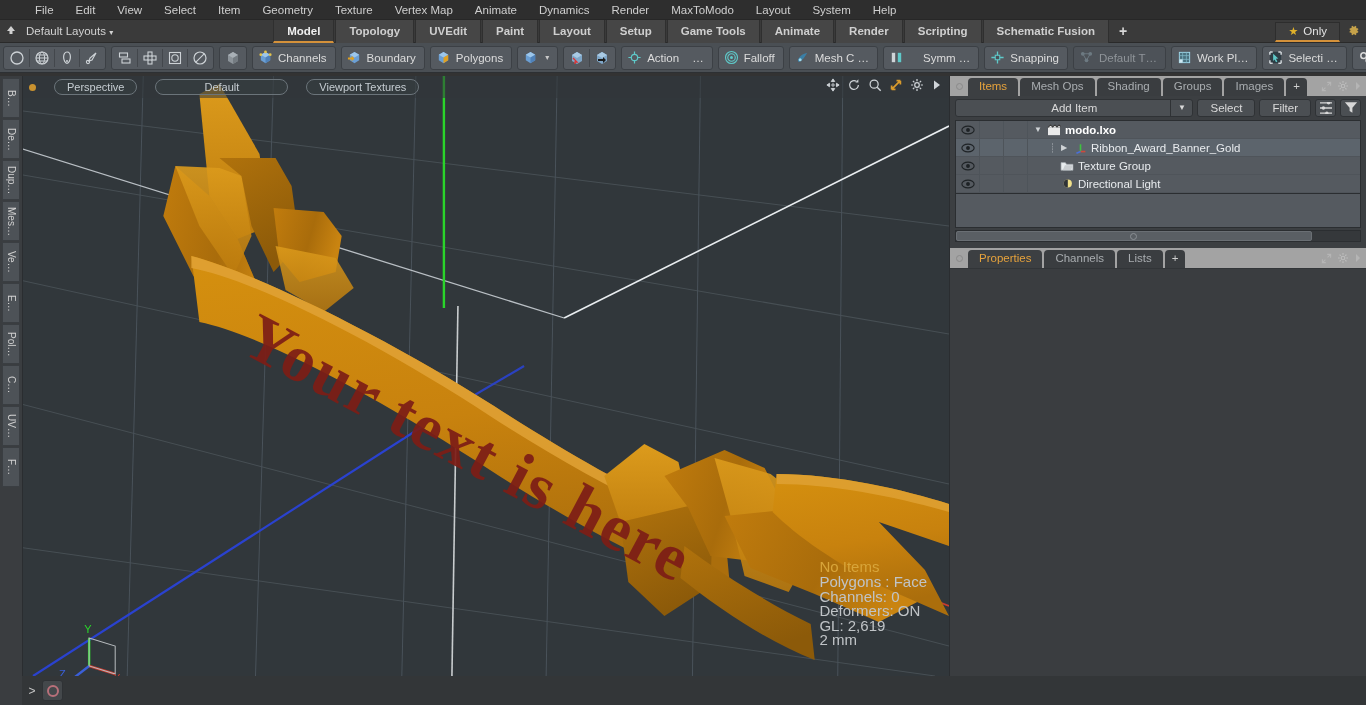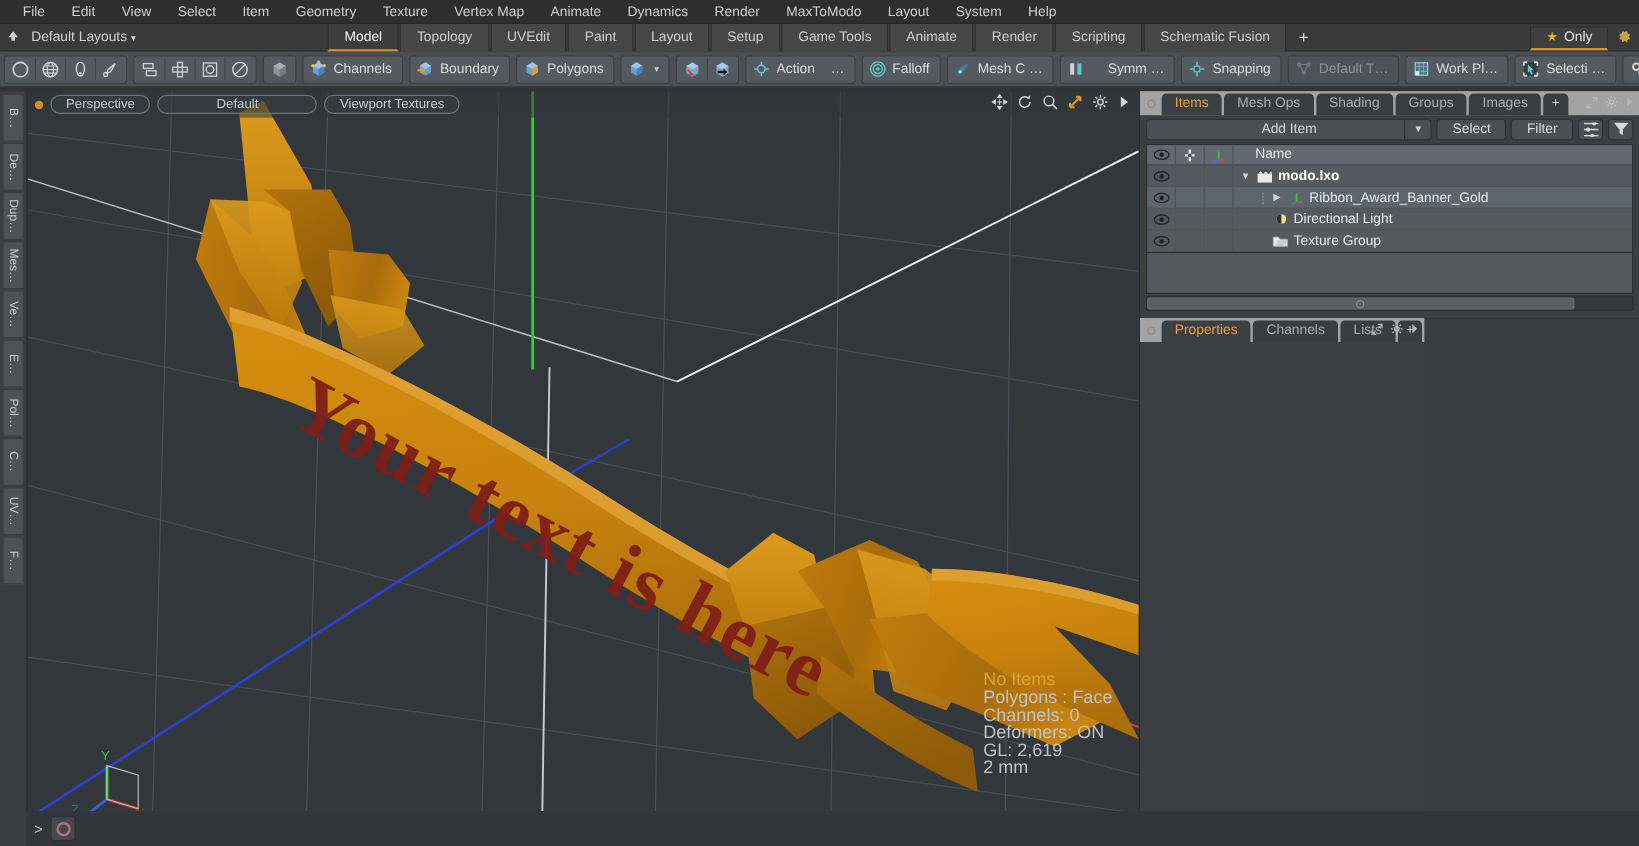--- a/index.html
+++ b/index.html
@@ -8,32 +8,32 @@
     width:1366px; height:705px; overflow:hidden;
     font-family:"Liberation Sans", sans-serif;
     font-size:11.5px; color:#c8c8c8;
     -webkit-font-smoothing:antialiased;
   }
   .app{ position:relative; width:1366px; height:705px; background:#333333; }
 
   
   .menubar{
     height:20px; background:#2e2e2e; display:flex; align-items:center;
-    padding-left:8px; gap:0px; border-bottom:1px solid #272727;
+    padding-left:24px; gap:0px; border-bottom:1px solid #272727;
   }
   .menubar .mi{ padding:0 11px; line-height:20px; font-size:11.5px; color:#cfcfcf; cursor:default; }
 
   
   .layoutbar{
     height:23px; background:#3a3a3a; display:flex; align-items:center;
     border-bottom:1px solid #2a2a2a; position:relative;
   }
   .lay-home{ width:22px; text-align:center; color:#cfcfcf; font-size:12px; }
   .lay-drop{ padding:0 10px 0 4px; color:#d2d2d2; font-size:11.5px; }
-  .lay-tabs{ display:flex; align-items:stretch; height:23px; margin-left:150px; }
+  .lay-tabs{ display:flex; align-items:stretch; height:23px; margin-left:150px;font-weight:bold; }
   .lay-tab{
     height:23px; line-height:22px; padding:0 13px; font-size:11.5px; color:#cfcfcf;
     background:#464646; border-left:1px solid #2f2f2f; border-right:1px solid #2f2f2f;
     margin-right:1px; text-align:center;
   }
   .lay-tab.active{ background:#3d3d3d; color:#f0f0f0; border-bottom:2px solid #d4913a; }
   .lay-plus{ width:26px; text-align:center; color:#d8d8d8; font-size:14px; line-height:23px; }
   .lay-right{ position:absolute; right:4px; top:0; display:flex; align-items:center; height:23px; gap:4px;}
   .only-btn{
     background:#3f3f3f; border:1px solid #2d2d2d; border-bottom:2px solid #d4913a;
@@ -75,21 +75,21 @@
     writing-mode:vertical-rl; text-orientation:mixed;
     display:flex; align-items:center; justify-content:center; overflow:hidden;
     letter-spacing:0px;
   }
 
   
   .viewwrap{ flex:1 1 auto; position:relative; background:#31373b; overflow:hidden;
              border-left:1px solid #2a2d30; border-right:1px solid #2a2d30;}
   .vp-header{
     position:absolute; left:0; top:0; right:0; height:22px; z-index:6;
-    display:flex; align-items:center; gap:6px; padding-left:6px;
+    display:flex; align-items:center; gap:18px; padding-left:6px;
     background:rgba(49,55,59,0.55);
   }
   .vp-dot{ width:7px; height:7px; border-radius:50%; background:#c9922f; flex:none; }
   .vp-pill{
     height:16px; line-height:14px; padding:0 12px; border:1px solid #6b747a;
     border-radius:8px; font-size:11px; color:#c6cdd2; background:rgba(60,68,73,0.35);
   }
   .vp-pill.wide{ padding:0 48px; }
   .vp-nav{ position:absolute; right:6px; top:2px; display:flex; gap:7px; align-items:center; z-index:7;}
   .vp-nav span{ color:#cfd4d8; font-size:13px; line-height:16px; }
@@ -151,21 +151,21 @@
   .treefill{ height:34px; background:#555a60; margin:0 5px; border-left:1px solid #2b2e31;
              border-right:1px solid #2b2e31; border-bottom:1px solid #2b2e31;}
   .hscroll{ margin:2px 5px 0 5px; height:12px; background:#35383b; border:1px solid #2b2e31;
             display:flex; align-items:center;}
   .hscroll .thumb{ height:10px; width:88%; background:#5a5f64; border:1px solid #6a6f74;
                    border-radius:2px; display:flex; align-items:center; justify-content:center;}
   .hscroll .thumb::after{ content:""; width:5px; height:5px; border:1px solid #8a8f94;
                           border-radius:50%; }
 
   .psplit{ height:6px; }
-  .lower{ flex:1 1 auto; background:#3c3f42; display:flex; flex-direction:row; }
+  .lower{ flex:1 1 auto; background:#3c3f42; display:flex; flex-direction:column; }
   .lower-body{ flex:1 1 auto; background:#3a3d40; margin:0; border-top:1px solid #323538; }
 
   
   .statusbar{
     position:absolute; left:0; bottom:0; right:0; height:29px; background:#333638;
     display:flex; align-items:center;
   }
   .sb-left{ width:22px; height:29px; background:#3a3d40; }
   .sb-pos{
     flex:1 1 auto; height:23px; margin:0 0 0 2px; background:#3c4043;
@@ -685,42 +685,20 @@
             </svg>
         </div>
         <div class="picon">
           <svg width="14" height="13" viewBox="0 0 16 14">
               <path d="M1 1 H15 L9.6 7.4 V13 L6.4 11 V7.4 Z" fill="#d8d8d8"></path>
             </svg>
         </div>
       </div>
 
       <div class="tree">
-        <div class="thead">
-          <div class="thcol">
-            <svg width="14" height="10" viewBox="0 0 16 11">
-                <ellipse cx="8" cy="5.5" rx="7" ry="4.4" fill="none" stroke="#1e2225" stroke-width="1.3"></ellipse>
-                <circle cx="8" cy="5.5" r="2.2" fill="#1e2225"></circle>
-              </svg>
-          </div>
-          <div class="thcol">
-            <svg width="13" height="13" viewBox="0 0 16 16">
-                <path d="M8 2 v12 M3 8 h10" stroke="#e9eef2" stroke-width="2.4"></path>
-                <circle cx="8" cy="8" r="2" fill="#4b5157"></circle>
-              </svg>
-          </div>
-          <div class="thcol">
-            <svg width="13" height="13" viewBox="0 0 16 16">
-                <path d="M8 13 V4" stroke="#3ec23e" stroke-width="2"></path>
-                <path d="M8 13 L14 13" stroke="#d04a3a" stroke-width="2"></path>
-                <path d="M8 13 L3 15" stroke="#4b6fd8" stroke-width="2"></path>
-              </svg>
-          </div>
-          <div class="thname">Name</div>
-        </div>
 
         <div class="trow">
           <div class="eye">
             <svg width="14" height="10" viewBox="0 0 16 11">
                 <ellipse cx="8" cy="5.5" rx="7" ry="4.4" fill="none" stroke="#1e2225" stroke-width="1.3"></ellipse>
                 <circle cx="8" cy="5.5" r="2.2" fill="#1e2225"></circle>
               </svg>
           </div>
           <div class="c2"></div>
           <div class="c3"></div>
@@ -758,43 +736,43 @@
         <div class="trow">
           <div class="eye">
             <svg width="14" height="10" viewBox="0 0 16 11">
                 <ellipse cx="8" cy="5.5" rx="7" ry="4.4" fill="none" stroke="#1e2225" stroke-width="1.3"></ellipse>
                 <circle cx="8" cy="5.5" r="2.2" fill="#1e2225"></circle>
               </svg>
           </div>
           <div class="c2"></div>
           <div class="c3"></div>
           <div class="nm indent2">
-            <svg width="14" height="13" viewBox="0 0 16 16">
-                <circle cx="9" cy="8" r="5" fill="#f0e08a"></circle>
-                <path d="M9 3 A5 5 0 0 0 9 13 Z" fill="#2f3337"></path>
-              </svg>
-            <span>Directional Light</span>
+            <svg width="14" height="12" viewBox="0 0 16 14">
+                <path d="M1 3 L6 3 L7.5 5 L15 5 L15 12 L1 12 Z" fill="#e8ecef" stroke="#9aa0a6" stroke-width="0.8"></path>
+                <path d="M3 12 L5.5 6 L15 6 L12.5 12 Z" fill="#c9cdd1"></path>
+              </svg>
+            <span>Texture Group</span>
           </div>
         </div>
 
         <div class="trow">
           <div class="eye">
             <svg width="14" height="10" viewBox="0 0 16 11">
                 <ellipse cx="8" cy="5.5" rx="7" ry="4.4" fill="none" stroke="#1e2225" stroke-width="1.3"></ellipse>
                 <circle cx="8" cy="5.5" r="2.2" fill="#1e2225"></circle>
               </svg>
           </div>
           <div class="c2"></div>
           <div class="c3"></div>
           <div class="nm indent2">
-            <svg width="14" height="12" viewBox="0 0 16 14">
-                <path d="M1 3 L6 3 L7.5 5 L15 5 L15 12 L1 12 Z" fill="#e8ecef" stroke="#9aa0a6" stroke-width="0.8"></path>
-                <path d="M3 12 L5.5 6 L15 6 L12.5 12 Z" fill="#c9cdd1"></path>
-              </svg>
-            <span>Texture Group</span>
+            <svg width="14" height="13" viewBox="0 0 16 16">
+                <circle cx="9" cy="8" r="5" fill="#f0e08a"></circle>
+                <path d="M9 3 A5 5 0 0 0 9 13 Z" fill="#2f3337"></path>
+              </svg>
+            <span>Directional Light</span>
           </div>
         </div>
       </div>
 
       <div class="treefill"></div>
 
       <div class="hscroll">
         <div class="thumb"></div>
       </div>
 

